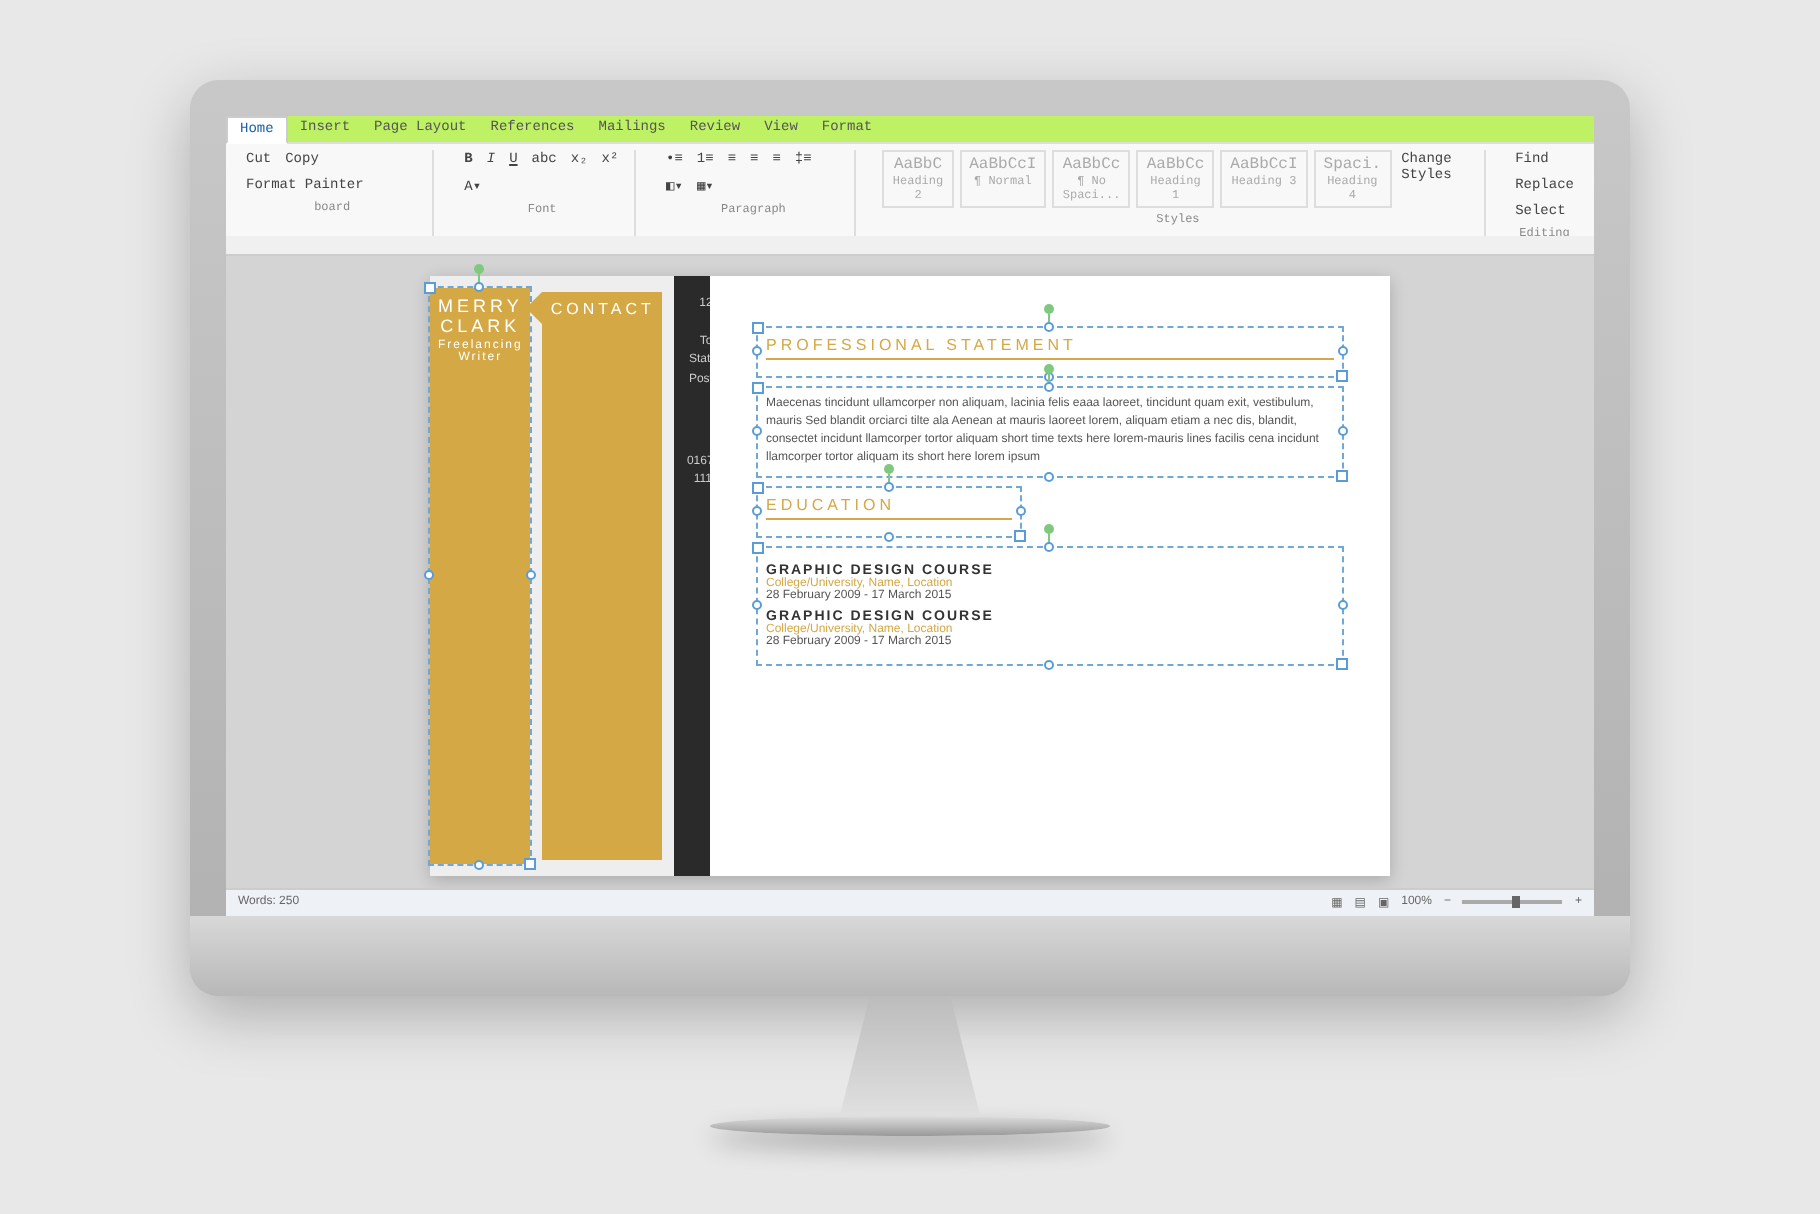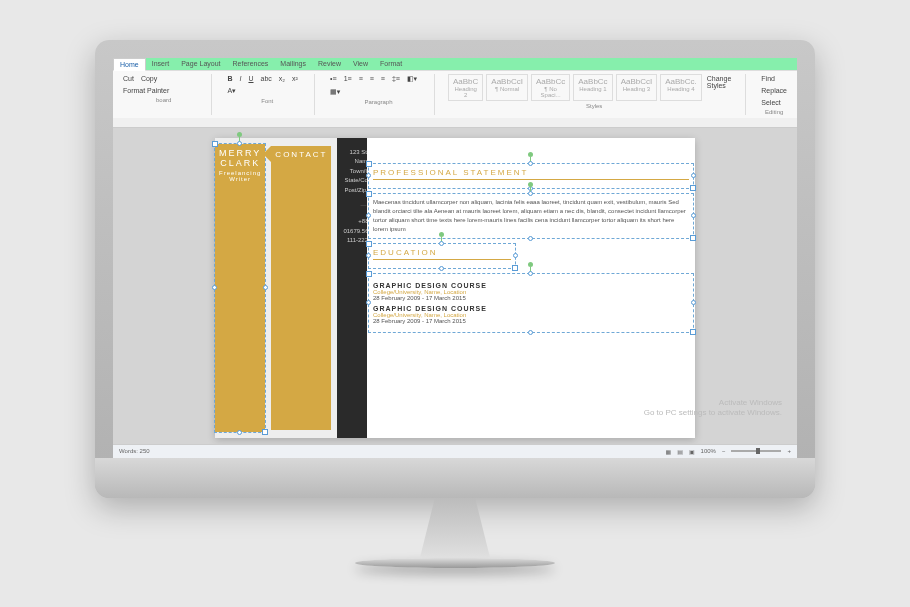--- a/index.html
+++ b/index.html
@@ -6,21 +6,21 @@
 body { background: #e8e8e8; width: 910px; height: 607px; overflow: hidden; font-family: Arial, sans-serif; display: flex; align-items: center; justify-content: center; }
 .monitor { width: 720px; position: relative; }
 .bezel { background: linear-gradient(180deg, #c8c8c8, #b0b0b0); border-radius: 14px; padding: 18px; box-shadow: 0 10px 30px rgba(0,0,0,0.25); }
 .screen { background: #fff; width: 100%; height: 400px; position: relative; overflow: hidden; font-size: 7px; }
 .chin { height: 40px; background: linear-gradient(180deg, #d8d8d8, #b8b8b8); border-radius: 0 0 14px 14px; margin: 0 -18px -18px -18px; display: flex; align-items: center; justify-content: center; }
 .apple { font-size: 16px; color: #333; }
 .stand-neck { width: 100px; height: 60px; background: linear-gradient(180deg, #bcbcbc, #e0e0e0); margin: 0 auto; clip-path: polygon(30% 0, 70% 0, 85% 100%, 15% 100%); }
 .stand-base { width: 200px; height: 10px; background: linear-gradient(180deg, #ddd, #999); margin: 0 auto; border-radius: 50%; box-shadow: 0 6px 12px rgba(0,0,0,0.3); }
 
 
-.ribbon { background: #86efac; border-bottom: 1px solid #ccc; }
+.ribbon { background: #bef264; border-bottom: 1px solid #ccc; font-family: Liberation Mono, monospace; }
 .tabs { display: flex; border-bottom: 1px solid #ddd; }
 .tab { padding: 2px 6px; font-size: 7px; color: #555; cursor: pointer; }
 .tab.active { background: #fff; border: 1px solid #ccc; border-bottom: 1px solid #fff; margin-bottom: -1px; color: #1a5fa8; }
 .ribbon-body { display: flex; padding: 3px; gap: 8px; background: #f8f8f8; }
 .rgroup { border-right: 1px solid #ddd; padding: 0 5px; display: flex; flex-direction: column; align-items: center; gap: 2px; }
 .rgroup-items { display: flex; gap: 3px; align-items: center; flex-wrap: wrap; max-width: 120px; }
 .rlabel { font-size: 6px; color: #888; }
 .btn { font-size: 7px; color: #444; padding: 1px 2px; cursor: pointer; }
 .styles-group { display: flex; gap: 3px; }
 .style-box { border: 1px solid #ddd; padding: 2px 4px; font-size: 6px; color: #aaa; text-align: center; }
@@ -30,21 +30,21 @@
 .doc-area { position: absolute; top: 60px; left: 0; right: 0; bottom: 14px; background: #d4d4d4; overflow: auto; }
 .ruler-h { height: 10px; background: #f0f0f0; border-bottom: 1px solid #ccc; }
 .page { background: #fff; width: 480px; margin: 10px auto; box-shadow: 0 2px 8px rgba(0,0,0,0.2); display: flex; min-height: 300px; position: relative; }
 .side-col { width: 140px; background: #eee; position: relative; display: flex; flex-direction: row; }
 .side-photo { height: 100px; background: #d8d8d8; }
 .name-banner { background: #d4a844; color: #fff; text-align: center; padding: 6px 4px; letter-spacing: 2px; font-size: 9px; position: relative; }
 .name-sub { font-size: 6px; letter-spacing: 1px; display: block; margin-top: 2px; }
 .contact-banner { background: #d4a844; color: #fff; text-align: left; padding: 4px; letter-spacing: 2px; font-size: 8px; margin: 8px 6px; position: relative; }
 .contact-banner::before { content: ''; position: absolute; left: -8px; top: 0; border: 8px solid transparent; border-right-color: #d4a844; border-left: none; height: 0; }
 .dark-block { background: #2a2a2a; flex: 1; color: #ccc; text-align: center; padding: 10px 6px; font-size: 6px; line-height: 1.6; }
-.main-col { flex: 1; padding: 20px 2px; background: #fff; position: relative; margin-left: 12px; }
+.main-col { flex: 1; padding: 20px 24px; background: #fff; position: relative; }
 .sec-title { color: #d4a844; letter-spacing: 2px; font-size: 8px; border-bottom: 1px solid #d4a844; padding-bottom: 2px; margin-bottom: 4px; }
 .body-text { font-size: 6px; color: #555; line-height: 1.5; }
 .edu-item { margin: 4px 0; }
 .edu-title { font-size: 7px; font-weight: bold; letter-spacing: 1px; color: #333; }
 .edu-sub { font-size: 6px; color: #d4a844; }
 .edu-date { font-size: 6px; color: #555; }
 
 
 .sel { position: relative; outline: 1px dashed #6fa8d6; margin: 6px 0; padding: 4px; }
 .sel::before, .sel::after { content: ''; position: absolute; width: 4px; height: 4px; background: #fff; border: 1px solid #5a9cd6; }
@@ -118,21 +118,21 @@
             </div>
             <span class="rlabel">Paragraph</span>
           </div>
           <div class="rgroup" style="max-width:none">
             <div class="styles-group">
               <div class="style-box"><span class="preview">AaBbC</span><span>Heading 2</span></div>
               <div class="style-box"><span class="preview">AaBbCcI</span><span>¶ Normal</span></div>
               <div class="style-box"><span class="preview">AaBbCc</span><span>¶ No Spaci...</span></div>
               <div class="style-box"><span class="preview">AaBbCc</span><span>Heading 1</span></div>
               <div class="style-box"><span class="preview">AaBbCcI</span><span>Heading 3</span></div>
-              <div class="style-box"><span class="preview">AaBbCc.</span><span>Heading 4</span></div>
+              <div class="style-box"><span class="preview">Spaci.</span><span>Heading 4</span></div>
               <div class="btn">Change Styles</div>
             </div>
             <span class="rlabel">Styles</span>
           </div>
           <div class="rgroup" style="border:none">
             <div class="rgroup-items" style="flex-direction:column;align-items:flex-start">
               <span class="btn">Find</span>
               <span class="btn">Replace</span>
               <span class="btn">Select</span>
             </div>
@@ -203,24 +203,20 @@
                 <div class="edu-date">28 February 2009 - 17 March 2015</div>
               </div>
               <div class="edu-item">
                 <div class="edu-title">GRAPHIC DESIGN COURSE</div>
                 <div class="edu-sub">College/University, Name, Location</div>
                 <div class="edu-date">28 February 2009 - 17 March 2015</div>
               </div>
             </div>
           </div>
         </div>
-        <div class="watermark">
-          <div>Activate Windows</div>
-          <div>Go to PC settings to activate Windows.</div>
-        </div>
       </div>
 
       <div class="statusbar">
         <div>Words: 250</div>
         <div class="status-right">
           <span>▦</span>
           <span>▤</span>
           <span>▣</span>
           <span>100%</span>
           <span>−</span>

